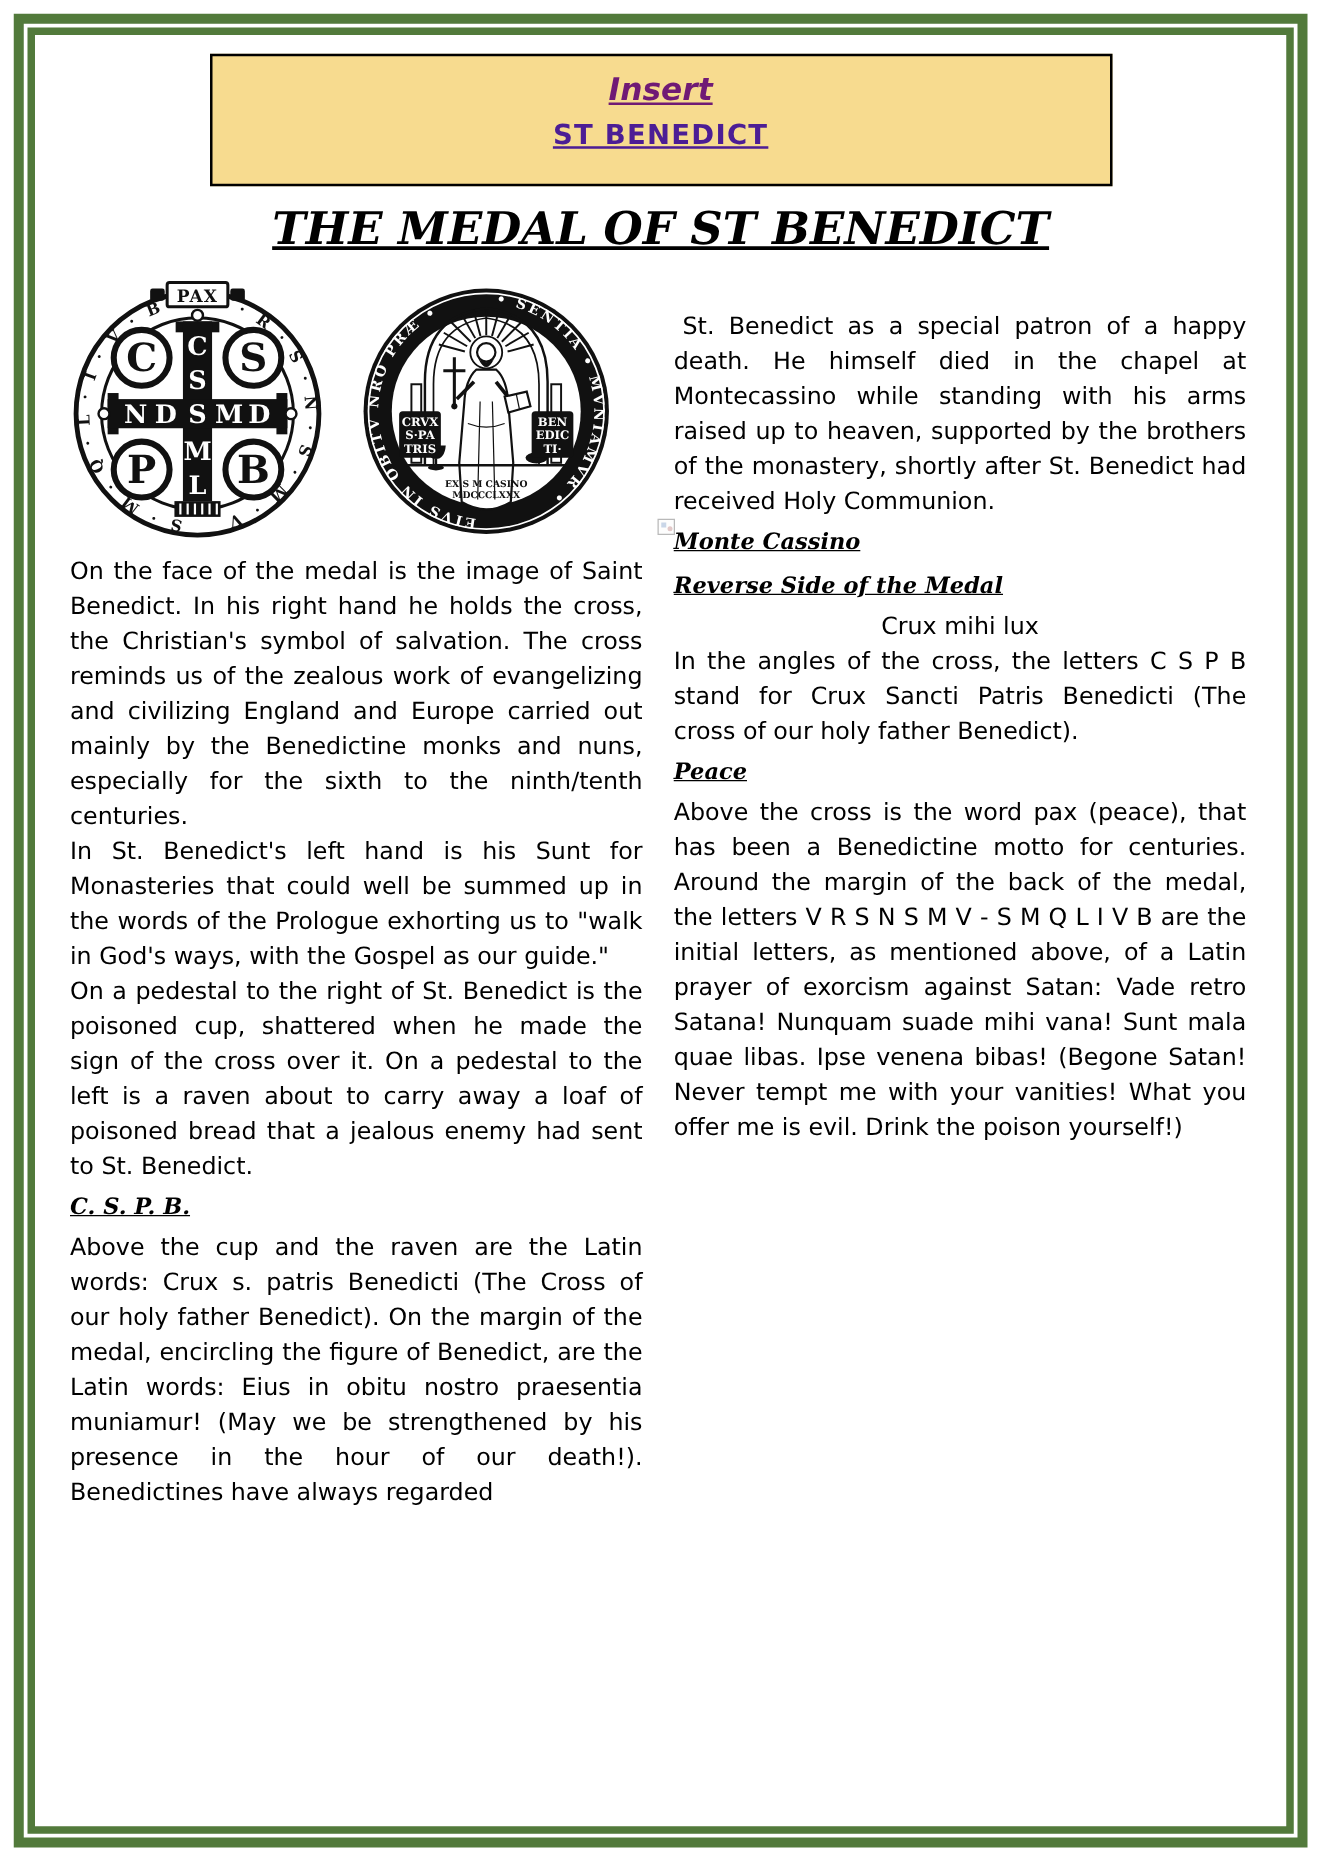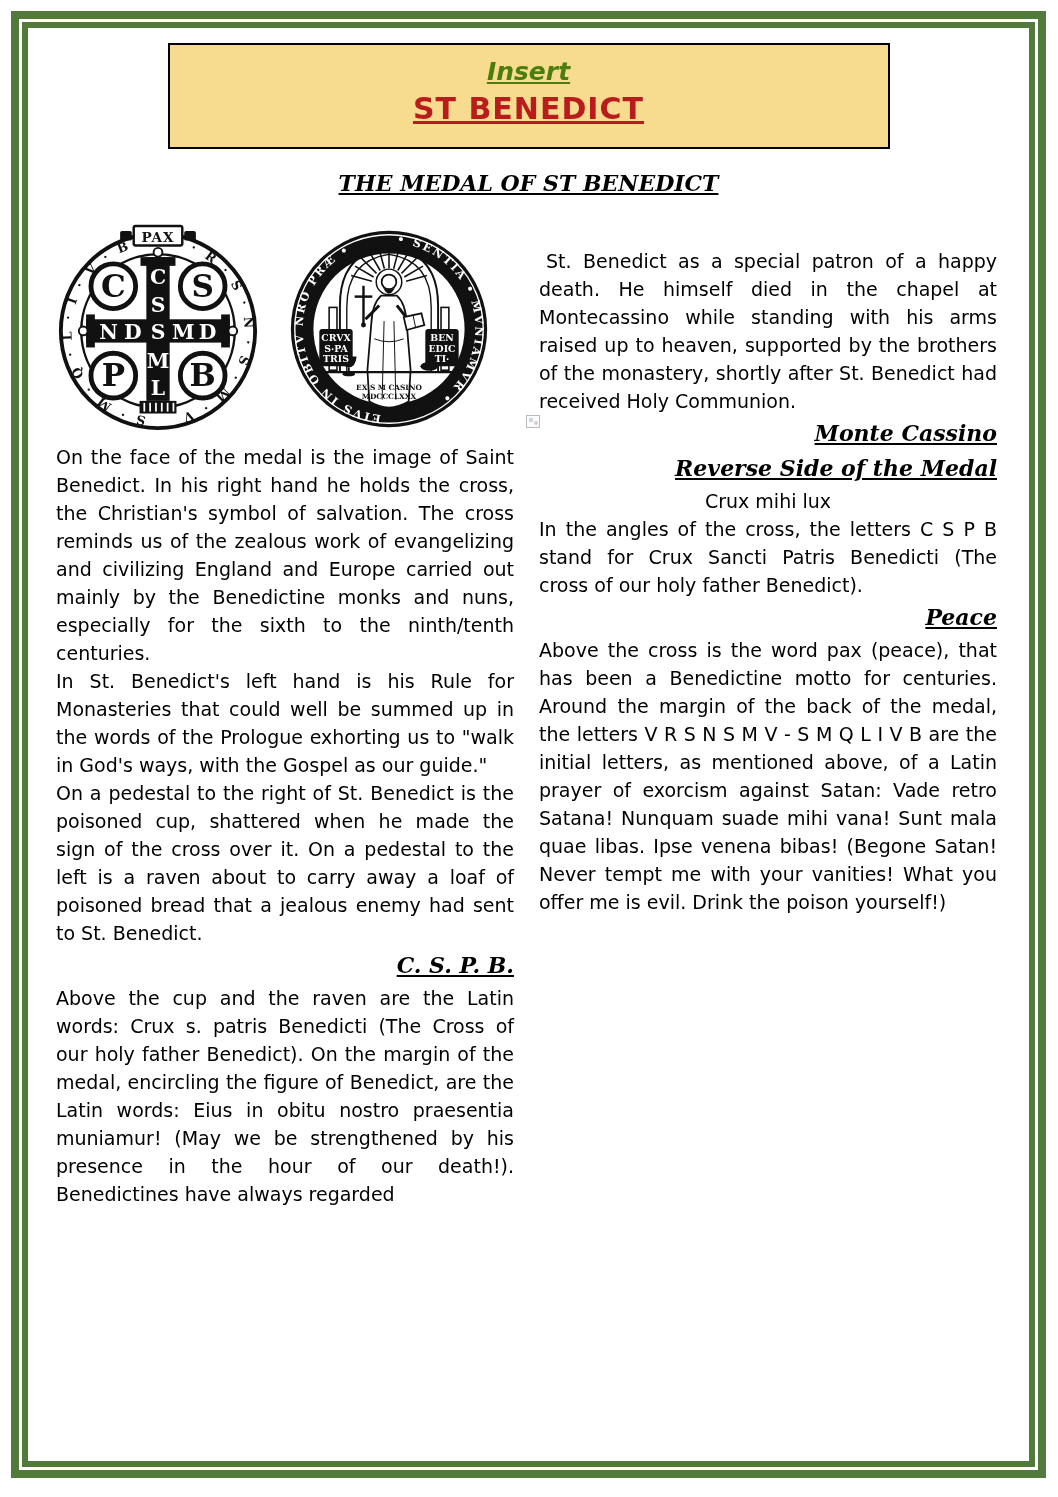--- a/index.html
+++ b/index.html
@@ -14,41 +14,41 @@
   .frame-inner{
     width:100%;height:100%;box-sizing:border-box;
     border:6px solid #527a3b;padding:15px 28px 0 28px;
   }
   .header-box{
     width:722px;margin:0 auto;border:2px solid #000;background:#f7db8f;
     text-align:center;padding:10px 0 18px 0;box-sizing:border-box;
   }
   .insert-line{
     font-family:"DejaVu Sans",sans-serif;font-weight:bold;font-style:italic;
-    font-size:25px;color:#4d7c0f;text-decoration:underline;line-height:34px;
+    font-size:25px;color:#701a75;text-decoration:underline;line-height:34px;
   }
   .stben-line{
-    font-family:"DejaVu Sans",sans-serif;font-weight:bold;font-size:30px;
-    color:#b91c1c;text-decoration:underline;line-height:40px;letter-spacing:1px;
+    font-family:"DejaVu Sans",sans-serif;font-weight:bold;font-size:22px;
+    color:#4c1d95;text-decoration:underline;line-height:40px;letter-spacing:1px;
   }
   .doc-title{
     font-family:"DejaVu Serif",serif;font-style:italic;font-weight:bold;
-    font-size:22px;text-align:center;text-decoration:underline;
+    font-size:36px;text-align:center;text-decoration:underline;
     margin:16px 0 6px 0;line-height:36px;
   }
   .columns{display:flex;gap:25px;margin-top:0;}
   .col{width:458px;}
   .col p{
     font-size:19px;line-height:28px;text-align:justify;margin:0;
   }
   .col p.oneline{text-align:center;}
   .col p.ind{text-indent:7px;margin-top:40px;}
   .col h2{
     font-family:"DejaVu Serif",serif;font-style:italic;font-weight:bold;
-    font-size:22px;text-align:right;text-decoration:underline;
+    font-size:18px;text-align:left;text-decoration:underline;
     margin:2px 0 2px 0;line-height:33px;
   }
   .medal-row{display:flex;gap:24px;align-items:flex-start;margin:16px 0 8px 0;}
   .medal-text{font-family:"DejaVu Serif",serif;font-weight:bold;}
   .artifact{
     position:absolute;left:526px;top:415px;width:14px;height:13px;
     border:1px solid #b9b9b9;background:#fdfdfd;box-sizing:border-box;
   }
   .artifact i{position:absolute;display:block;}
   .artifact .a1{left:2px;top:2px;width:4px;height:4px;background:#c9d6e8;}
@@ -213,21 +213,21 @@
               </g>
             </g>
             <g class="medal-text" fill="#111" font-size="7.5" text-anchor="middle">
               <text x="105" y="170">EX S M CASINO</text>
               <text x="105" y="179">MDCCCLXXX</text>
             </g>
           </svg>
         </div>
 
         <p>On the face of the medal is the image of Saint Benedict. In his right hand he holds the cross, the Christian's symbol of salvation. The cross reminds us of the zealous work of evangelizing and civilizing England and Europe carried out mainly by the Benedictine monks and nuns, especially for the sixth to the ninth/tenth centuries.</p>
-        <p>In St. Benedict's left hand is his Rule for Monasteries that could well be summed up in the words of the Prologue exhorting us to "walk in God's ways, with the Gospel as our guide."</p>
+        <p>In St. Benedict's left hand is his Sunt for Monasteries that could well be summed up in the words of the Prologue exhorting us to "walk in God's ways, with the Gospel as our guide."</p>
         <p>On a pedestal to the right of St. Benedict is the poisoned cup, shattered when he made the sign of the cross over it. On a pedestal to the left is a raven about to carry away a loaf of poisoned bread that a jealous enemy had sent to St. Benedict.</p>
         <h2>C. S. P. B.</h2>
         <p>Above the cup and the raven are the Latin words: Crux s. patris Benedicti (The Cross of our holy father Benedict). On the margin of the medal, encircling the figure of Benedict, are the Latin words: Eius in obitu nostro praesentia muniamur! (May we be strengthened by his presence in the hour of our death!). Benedictines have always regarded</p>
       </div>
 
       <div class="col">
         <p class="ind">St. Benedict as a special patron of a happy death. He himself died in the chapel at Montecassino while standing with his arms raised up to heaven, supported by the brothers of the monastery, shortly after St. Benedict had received Holy Communion.</p>
         <h2>Monte Cassino</h2>
         <h2>Reverse Side of the Medal</h2>
         <p class="oneline">Crux mihi lux</p>

